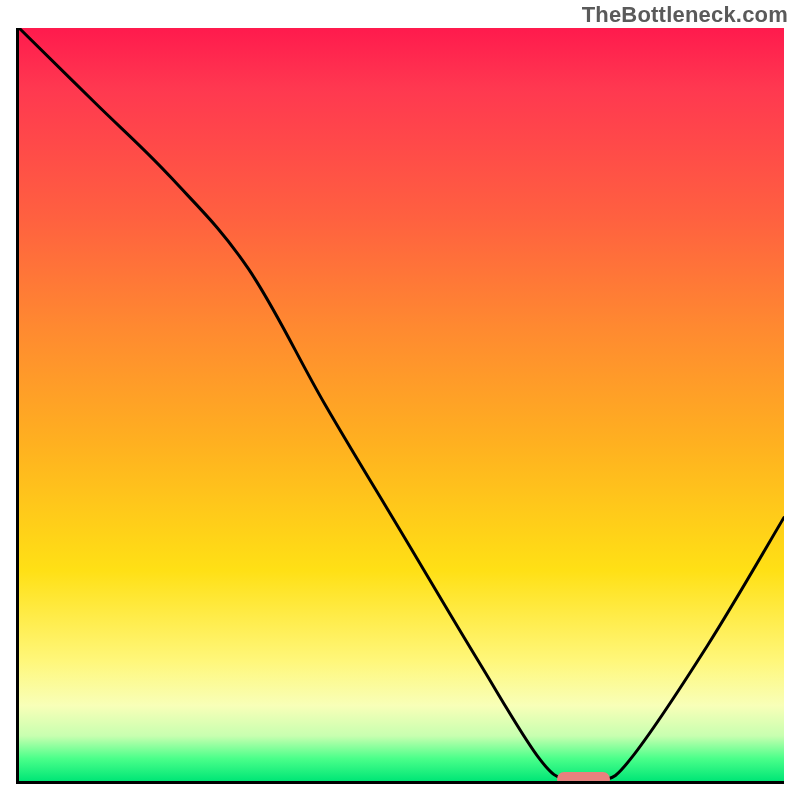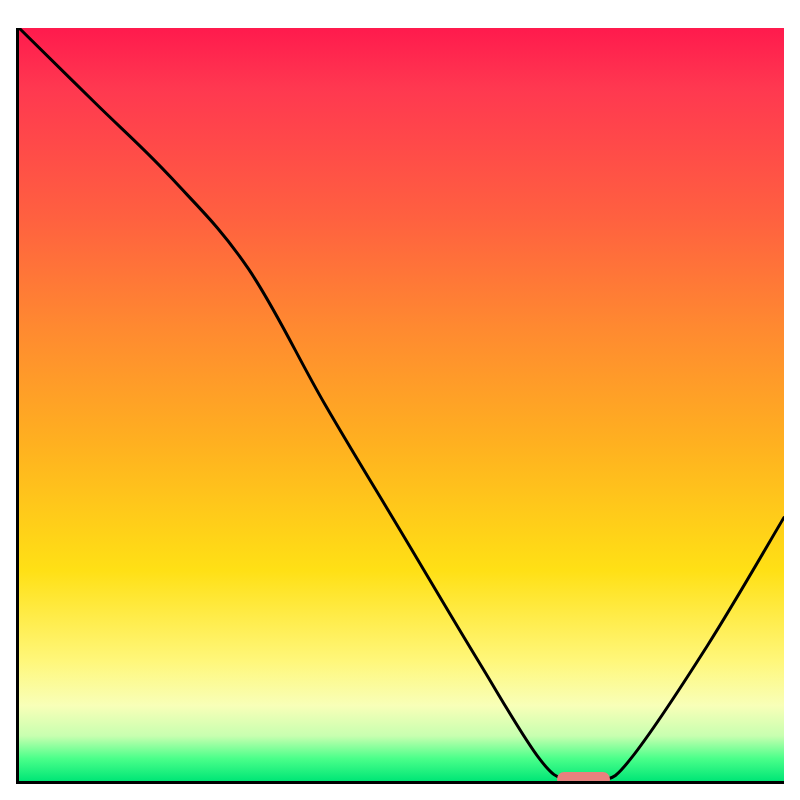--- a/index.html
+++ b/index.html
@@ -60,20 +60,21 @@
     height: 14px;
     border-radius: 7px;
     background: #e8817e;
   }
 </style>
 </head>
 <body>
 
 <div class="chart-container">
 
+  <div class="watermark">TheBottleneck.com</div>
 
   <div class="plot-area">
 
     <svg class="curve" viewBox="0 0 768 756" preserveAspectRatio="none">
       <path id="curve-path" fill="none" stroke="#000" stroke-width="3" stroke-linecap="round" d="M 0 0 C 13.824000000000002 13.608000000000004, 49.15200000000001 48.384000000000036, 76.80000000000001 75.60000000000002 C 104.44800000000001 102.816, 125.95200000000003 121.26239999999994, 153.60000000000002 151.19999999999993 C 181.24800000000002 181.1375999999999, 202.75199999999998 201.09599999999995, 230.39999999999998 241.91999999999996 C 258.048 282.74399999999997, 279.552 330.372, 307.20000000000005 378 C 334.84800000000007 425.628, 356.35200000000003 460.2528, 384 506.52 C 411.64799999999997 552.7872, 435.91679999999997 594.2159999999999, 460.79999999999995 635.04 C 485.68319999999994 675.864, 505.6512 711.5472000000001, 522.24 733.32 C 538.8288 755.0928, 541.9008 751.9176, 552.96 756 C 564.0192000000001 760.0824, 572.6208 760.0824, 583.6800000000001 756 C 594.7392000000001 751.9176, 595.0464000000001 757.8144, 614.4000000000001 733.32 C 633.7536000000001 708.8256000000001, 663.552 663.4656000000001, 691.2 619.9200000000001 C 718.8480000000001 576.3744, 754.176 514.5336000000001, 768 491.40000000000003"></path>
     </svg>
 
     <div id="marker" class="marker" style="left: 537.6px; width: 53.76px; bottom: -5px;"></div>
   </div>
 </div>

